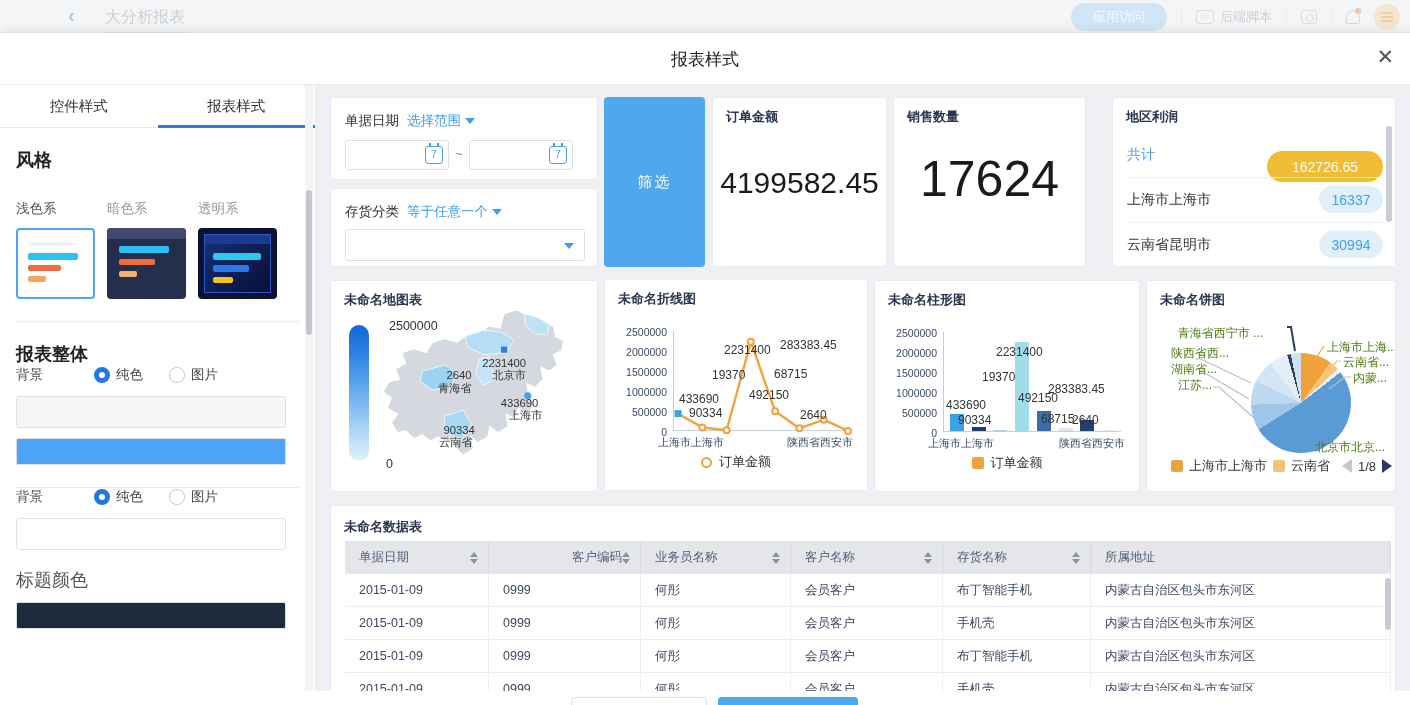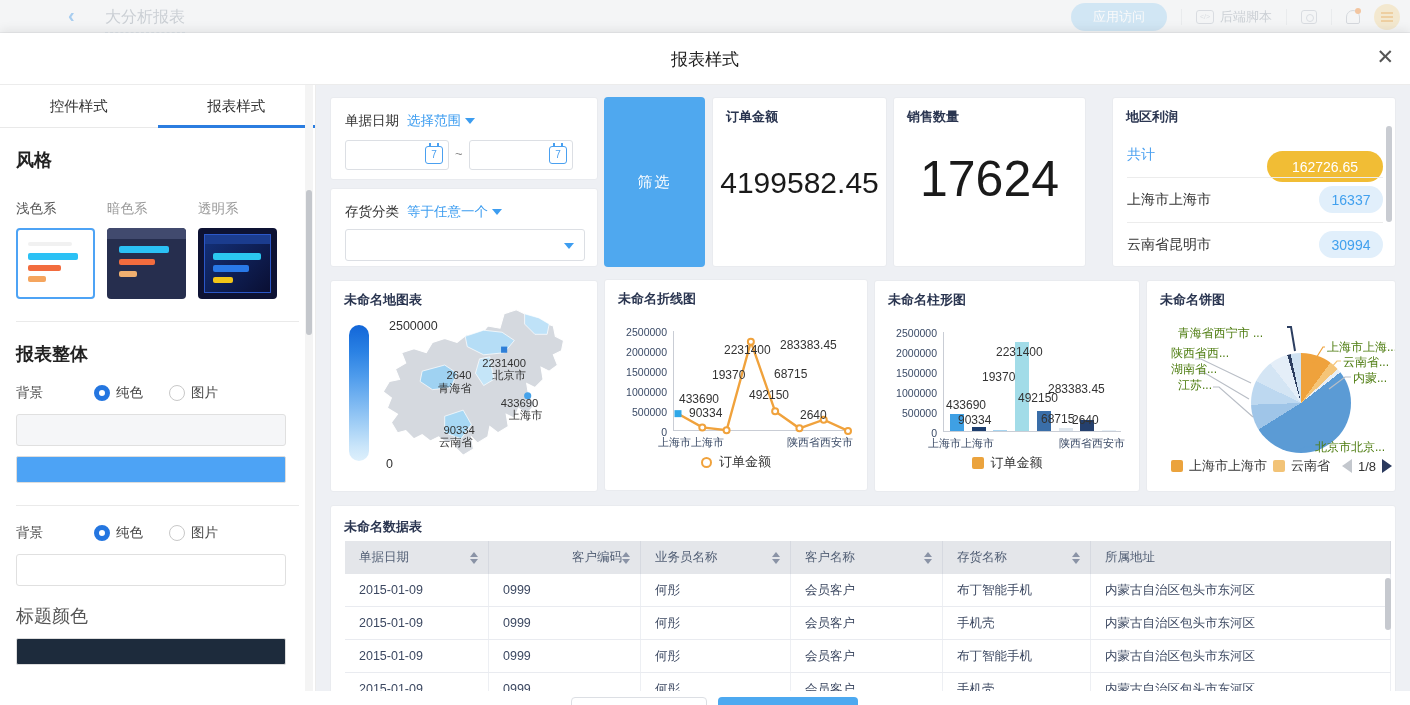--- a/index.html
+++ b/index.html
@@ -51,21 +51,21 @@
   .thumb.dark .hd  { position:absolute; top:0; left:0; right:0; height:11px; background:#414a6e; }
   .thumb.dark .b2 { width:50px; height:7px; background:#2bc1f5; }
   .thumb.dark .b3 { width:36px; height:6px; background:#f26c3e; margin-top:6px; }
   .thumb.dark .b4 { width:18px; height:6px; background:#f0b070; margin-top:6px; }
   .thumb.trans .panel { position:absolute; inset:6px; border:1px solid #2b57c8; background:linear-gradient(135deg,#14317a,#0a0f33); padding:12px 8px; }
   .thumb.trans .hd { position:absolute; top:0; left:0; right:0; height:9px; background:#1b3c8e; }
   .thumb.trans .b2 { width:48px; height:7px; background:#2bc8f0; margin-top:6px; }
   .thumb.trans .b3 { width:36px; height:7px; background:#2979e8; margin-top:5px; }
   .thumb.trans .b4 { width:20px; height:6px; background:#f2c518; margin-top:5px; }
   .side-div { height:1px; background:#eaeaea; margin-top:22px; }
-  .radio-row { display:flex; align-items:center; margin-top:18px; font-size:13.5px; color:#555; }
+  .radio-row { display:flex; align-items:center; font-size:13.5px; color:#555; }
   .radio-row .lbl { width:78px; color:#555; }
   .radio { display:flex; align-items:center; gap:6px; margin-right:26px; color:#444; }
   .rdot { width:16px; height:16px; border-radius:50%; }
   .rdot.on  { border:5px solid #2476e0; background:#fff; }
   .rdot.off { border:1.5px solid #c8c8c8; background:#fff; }
   .side-input { width:270px; height:32px; border:1px solid #e0e0e0; border-radius:3px; margin-top:12px; }
   .side-input.grayfill { background:#f5f6f8; }
   .swatch { width:270px; height:27px; border:1px solid #ddd; border-radius:2px; margin-top:10px; }
   .side-scroll { position:absolute; right:2px; top:0; bottom:0; width:8px; background:#f4f4f4; }
   .side-scroll .thumb-s { position:absolute; top:105px; height:145px; left:1px; width:6px; border-radius:3px; background:#c4c7cc; }

